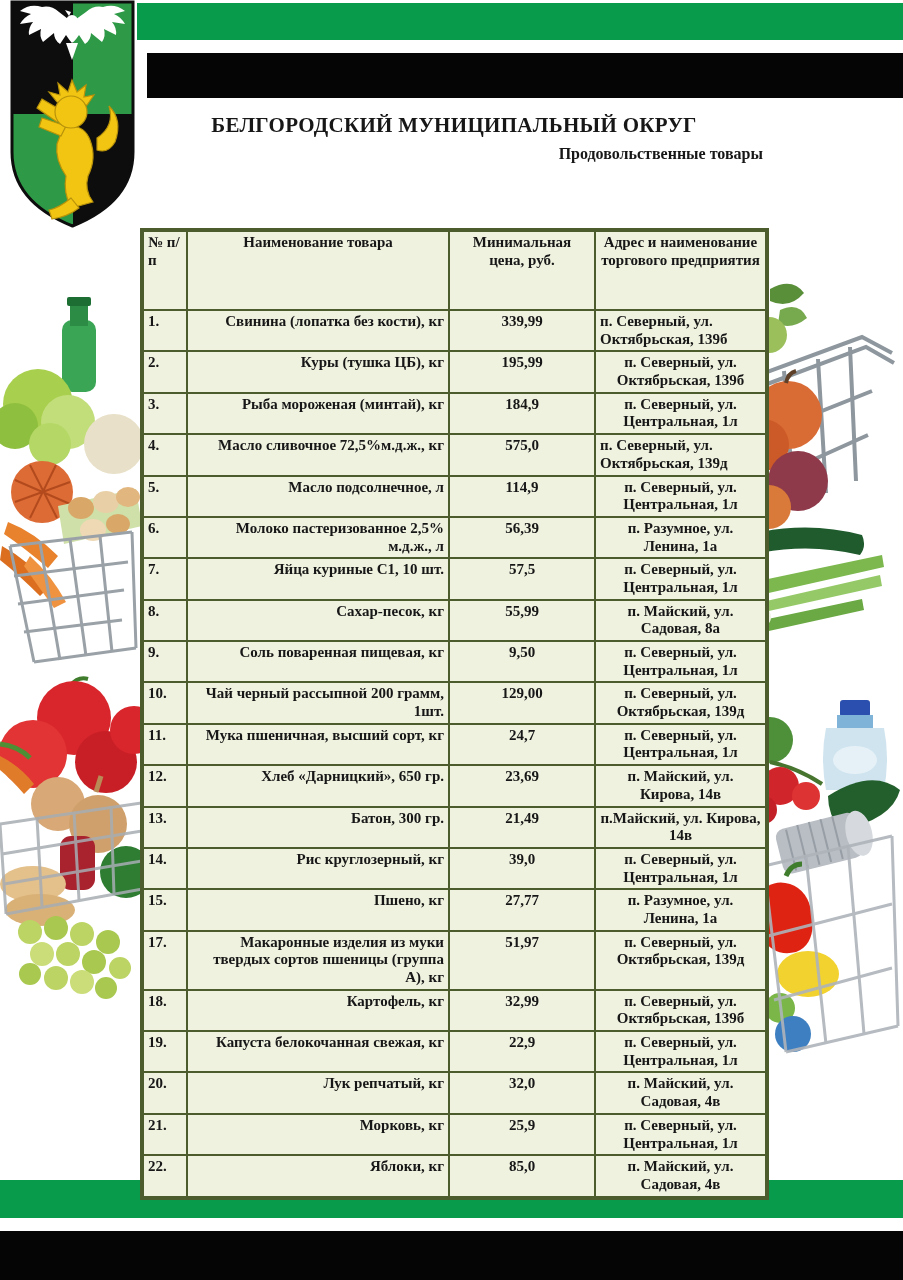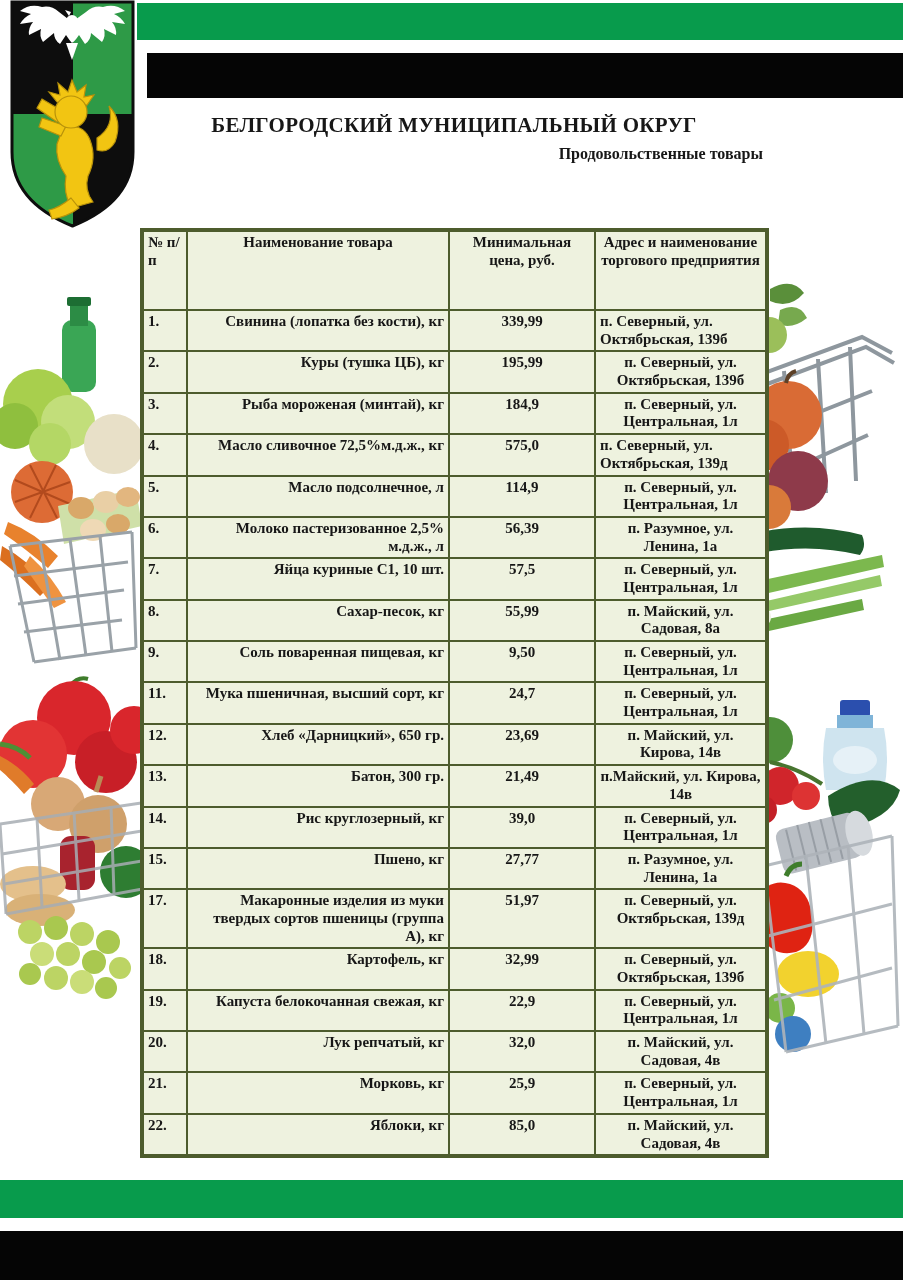--- a/index.html
+++ b/index.html
@@ -275,20 +275,26 @@
           <td class="td-price">55,99</td>
           <td class="td-addr">п. Майский, ул. Садовая, 8а</td>
         </tr>
         <tr>
           <td class="td-num">9.</td>
           <td class="td-name">Соль поваренная пищевая, кг</td>
           <td class="td-price">9,50</td>
           <td class="td-addr">п. Северный, ул. Центральная, 1л</td>
         </tr>
         <tr>
+          <td class="td-num">10.</td>
+          <td class="td-name">Чай черный рассыпной 200 грамм, 1шт.</td>
+          <td class="td-price">129,00</td>
+          <td class="td-addr">п. Северный, ул. Октябрьская, 139д</td>
+        </tr>
+        <tr>
           <td class="td-num">11.</td>
           <td class="td-name">Мука пшеничная, высший сорт, кг</td>
           <td class="td-price">24,7</td>
           <td class="td-addr">п. Северный, ул. Центральная, 1л</td>
         </tr>
         <tr>
           <td class="td-num">12.</td>
           <td class="td-name">Хлеб «Дарницкий», 650 гр.</td>
           <td class="td-price">23,69</td>
           <td class="td-addr">п. Майский, ул. Кирова, 14в</td>

